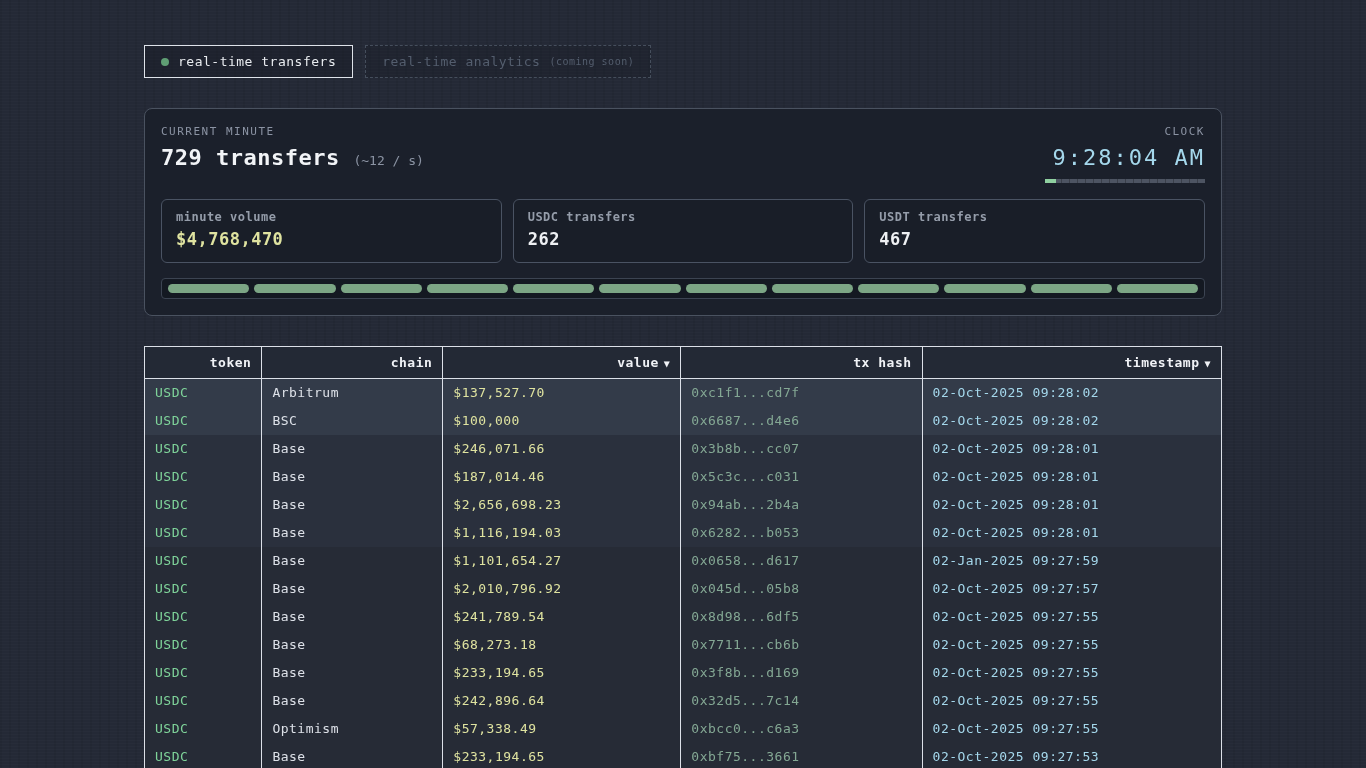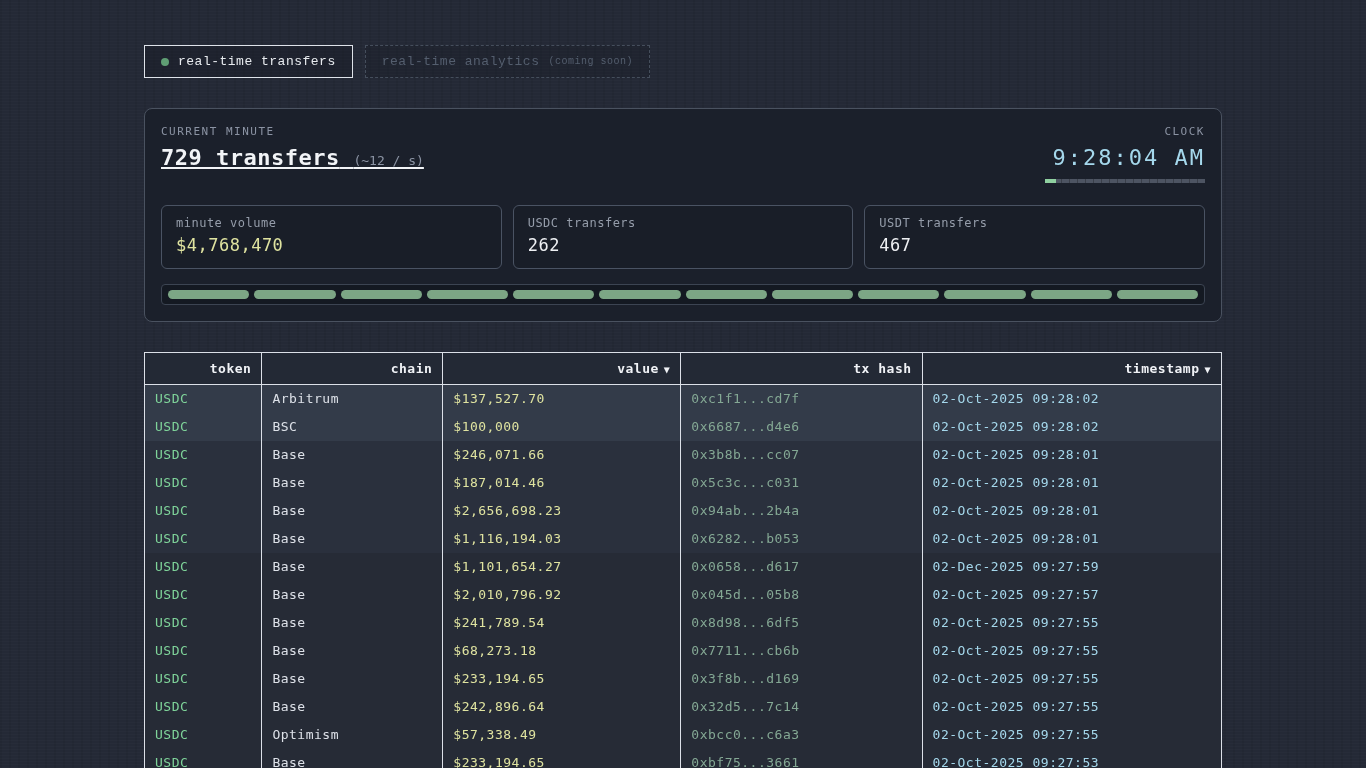--- a/index.html
+++ b/index.html
@@ -19,52 +19,52 @@
   }
 
   .page { width: 1078px; margin: 0 auto; padding-top: 36px; }
 
   
   .header { display: flex; justify-content: space-between; align-items: flex-start; }
   .app-title { font-size: 25px; font-weight: bold; color: #eceff3; letter-spacing: 1px; }
   .subtitle { margin-top: 8px; font-size: 11px; color: #8b93a3; letter-spacing: 0.5px; }
   .subtitle a { color: #9aa2b2; text-decoration: underline; cursor: pointer; }
 
-  .tabs { display: flex; gap: 12px; margin-top: 9px; font-family: Liberation Mono, monospace; }
+  .tabs { display: flex; gap: 12px; margin-top: 9px; }
   .tab {
     font-family: inherit; font-size: 13px; letter-spacing: 0.5px;
     background: rgba(20,24,32,0.35); cursor: pointer;
     padding: 8px 16px; display: flex; align-items: center; gap: 9px;
   }
   .tab.active { border: 1px solid #dfe3ea; color: #e8ebef; }
   .tab.disabled { border: 1px dashed #454e5c; color: #545e6e; cursor: default; background: rgba(20,24,32,0.25); text-align: center; }
   .tab .dot { width: 8px; height: 8px; border-radius: 50%; background: var(--live-dot-green, #5f9e74); }
   .tab .small-suffix { font-size: 10px; }
 
   
   .stats-card {
     margin-top: 30px;
     border: 1px solid #4a5260; border-radius: 8px;
     background: #1b202b;
     padding: 16px 16px 16px 16px;
   }
   .stats-top { display: flex; justify-content: space-between; align-items: flex-start; }
   .eyebrow { font-size: 11px; color: #8b93a3; letter-spacing: 1.5px; }
-  .transfers-line { margin-top: 7px; font-size: 22px; font-weight: bold; color: #f2f4f7; letter-spacing: 0.5px; text-decoration: underline; }
+  .transfers-line { margin-top: 7px; font-size: 22px; font-weight: bold; color: #f2f4f7; letter-spacing: 0.5px; }
   .transfers-line .rate { font-size: 13px; font-weight: normal; color: #8b93a3; letter-spacing: 0; }
   .clock-block { text-align: right; }
   .clock-time { margin-top: 7px; font-size: 22px; color: var(--accent-blue, #a5d8ec); letter-spacing: 2px; }
   .clock-bar {
     margin-top: 9px; margin-left: auto;
     width: 160px; height: 4px; background: #4d5462; position: relative; overflow: hidden;
     background-image: repeating-linear-gradient(90deg, rgba(0,0,0,0.25) 0 1px, transparent 1px 8px);
   }
   .clock-bar .fill { position: absolute; left: 0; top: 0; bottom: 0; background: var(--segment-green-bright, #8fd0a0); }
 
-  .sub-cards { display: grid; grid-template-columns: 1fr 1fr 1fr; gap: 11px; margin-top: 22px; }
+  .sub-cards { display: grid; grid-template-columns: 1fr 1fr 1fr; gap: 11px; margin-top: 16px; font-weight: bold; }
   .sub-card {
     border: 1px solid #4a5363; border-radius: 6px;
     background: #191e28; padding: 10px 14px 13px;
   }
   .sub-card .label { font-size: 12px; color: #959daa; letter-spacing: 0.5px; }
   .sub-card .value { margin-top: 5px; font-size: 17px; color: #eef0f3; letter-spacing: 0.5px; }
   .sub-card .value.yellow { color: var(--accent-yellow, #dfe3a0); }
 
   .segments {
     margin-top: 15px;
@@ -233,21 +233,21 @@
           <td class="col-chain">Base</td>
           <td class="col-value">$1,116,194.03</td>
           <td class="col-hash">0x6282...b053</td>
           <td class="col-timestamp">02-Oct-2025 09:28:01</td>
         </tr>
         <tr>
           <td class="col-token">USDC</td>
           <td class="col-chain">Base</td>
           <td class="col-value">$1,101,654.27</td>
           <td class="col-hash">0x0658...d617</td>
-          <td class="col-timestamp">02-Dec-2025 09:27:59</td>
+          <td class="col-timestamp">02-Jan-2025 09:27:59</td>
         </tr>
         <tr>
           <td class="col-token">USDC</td>
           <td class="col-chain">Base</td>
           <td class="col-value">$2,010,796.92</td>
           <td class="col-hash">0x045d...05b8</td>
           <td class="col-timestamp">02-Oct-2025 09:27:57</td>
         </tr>
         <tr>
           <td class="col-token">USDC</td>

